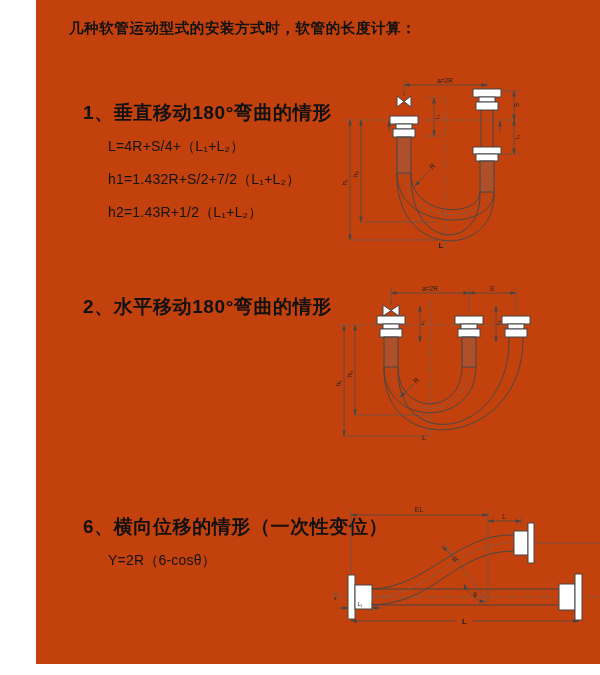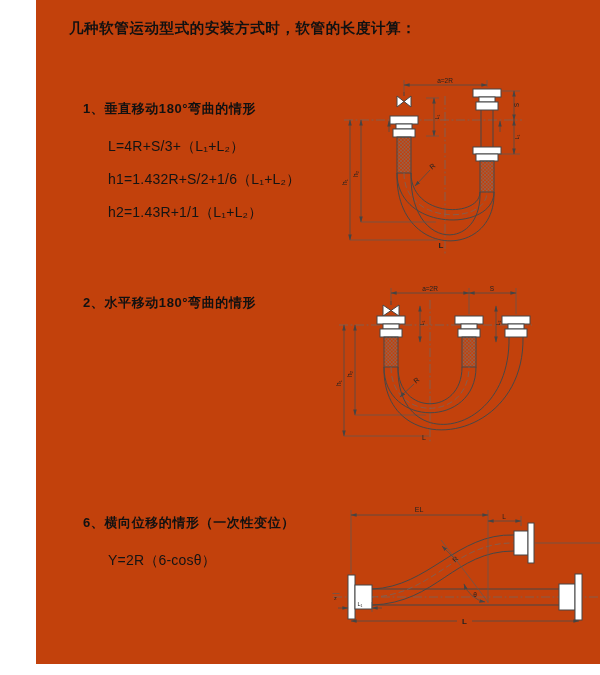--- a/index.html
+++ b/index.html
@@ -2,21 +2,21 @@
 <html><head>
 <meta charset="utf-8">
 <style>
   html,body{margin:0;padding:0;background:#fff;}
   .page{position:relative;width:600px;height:664px;background:#c2410c;overflow:hidden;
         font-family:"Liberation Sans","DejaVu Sans",sans-serif;color:#1d1d1d;margin-left:36px;}
   .doc-title{position:absolute;left:33px;top:19px;font-size:14.5px;font-weight:700;
              letter-spacing:.6px;color:#111;}
   .sec{position:absolute;left:47px;}
   #sec1{top:100px}#sec2{top:294px}#sec3{top:514px}
-  .heading{font-size:13px;font-weight:700;letter-spacing:.6px;color:#111;height:22px;}
+  .heading{font-size:19px;font-weight:700;letter-spacing:.6px;color:#111;height:22px;}
   .formulas{margin-top:8px;}
   .formula{font-size:14px;line-height:33px;padding-left:25px;color:#141414;letter-spacing:.2px;}
   .diagram{position:absolute;}
   #d1{left:302px;top:70px;}
   #d2{left:298px;top:278px;}
   #d3{left:293px;top:500px;}
   svg text{font-family:"Liberation Sans","DejaVu Sans",sans-serif;fill:#222;}
   .ln{stroke:#474747;stroke-width:1;fill:none;}
   .thin{stroke:#5a5a5a;stroke-width:.7;fill:none;}
   .cl{stroke:#6a6a6a;stroke-width:.7;fill:none;stroke-dasharray:9 2.5 2 2.5;}
@@ -32,23 +32,23 @@
 </head>
 <body>
 
 <div class="page">
 
   <div class="doc-title">几种软管运动型式的安装方式时，软管的长度计算：</div>
 
   <div class="sec" id="sec1">
     <div class="heading">1、垂直移动180°弯曲的情形</div>
     <div class="formulas">
-      <div class="formula">L=4R+S/3+（L₁+L₂）</div>
-      <div class="formula">h1=1.432R+S/2+1/6（L₁+L₂）</div>
-      <div class="formula">h2=1.43R+1/1（L₁+L₂）</div>
+      <div class="formula">L=4R+S/4+（L₁+L₂）</div>
+      <div class="formula">h1=1.432R+S/2+7/2（L₁+L₂）</div>
+      <div class="formula">h2=1.43R+1/2（L₁+L₂）</div>
     </div>
   </div>
 
   <div class="sec" id="sec2">
     <div class="heading">2、水平移动180°弯曲的情形</div>
   </div>
 
   <div class="sec" id="sec3">
     <div class="heading">6、横向位移的情形（一次性变位）</div>
     <div class="formulas">

